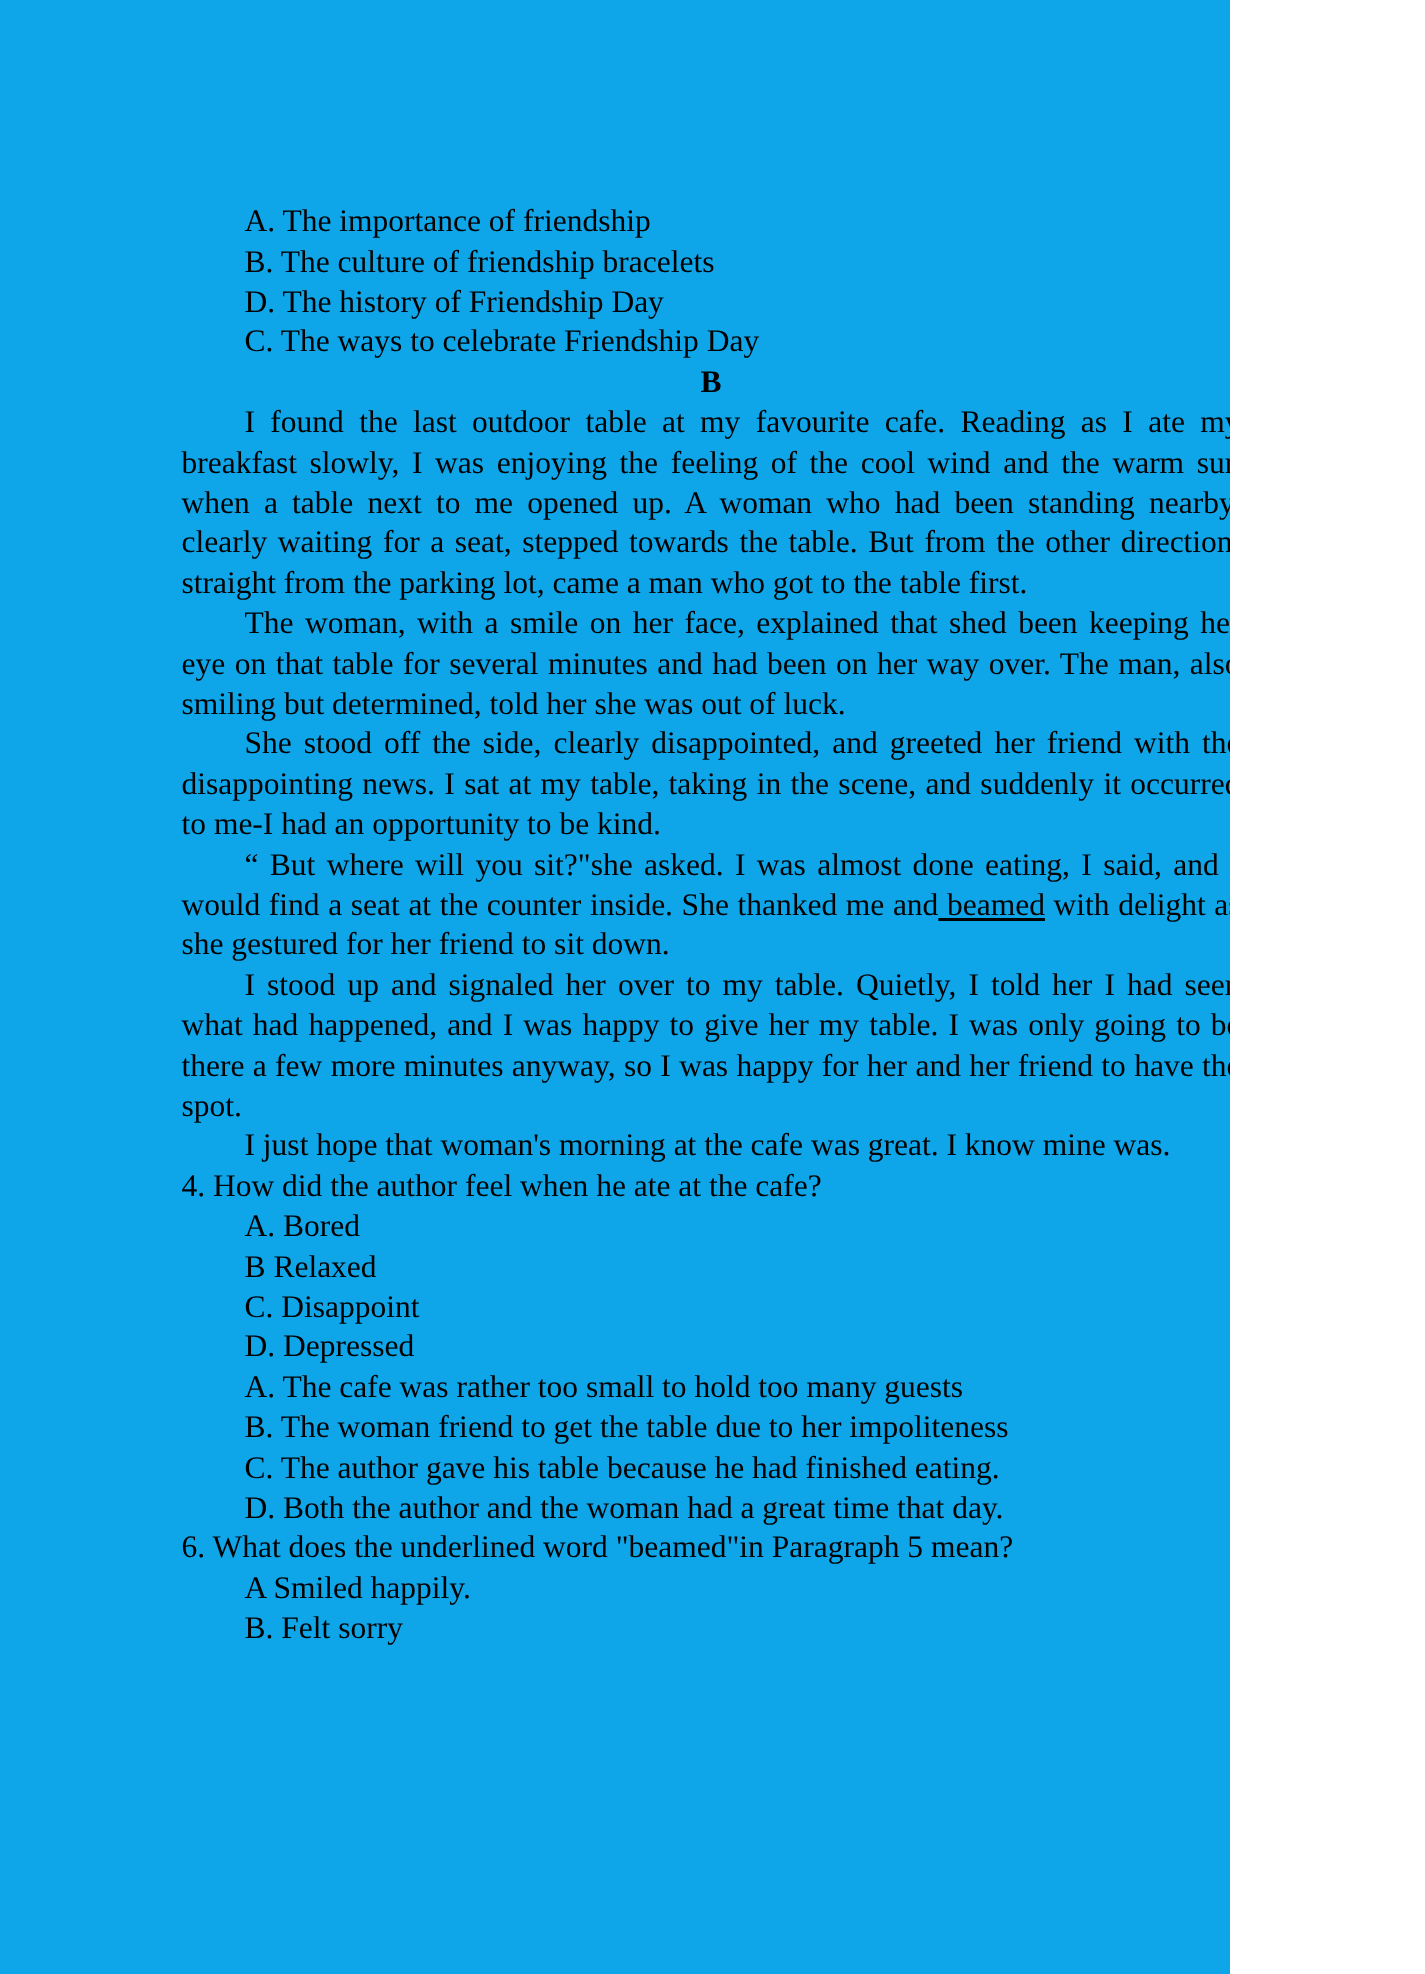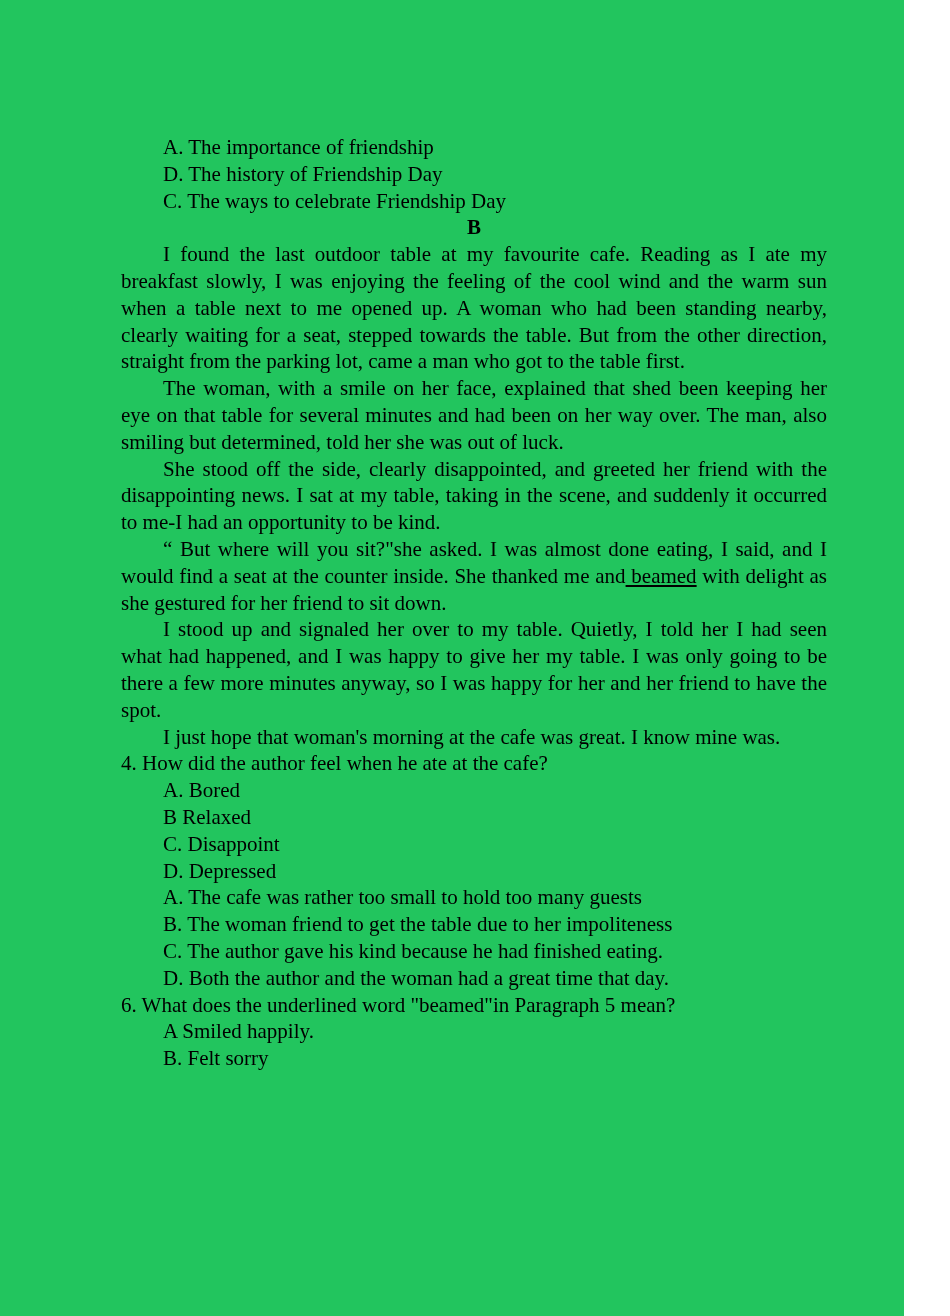--- a/index.html
+++ b/index.html
@@ -2,23 +2,23 @@
 <html><head>
 <meta charset="utf-8">
 <style>
   html, body {
     margin: 0;
     padding: 0;
     background: #ffffff;
   }
   .page {
     position: relative;
-    width: 904px;
+    width: 820px;
     height: 1316px;
-    background: #22c55e;
+    background: #0ea5e9;
     overflow: hidden;
   }
   .content {
     position: absolute;
     left: 121px;
     top: 134px;
     width: 706px;
     font-family: "Liberation Serif", serif;
     font-size: 21px;
     line-height: 26.8px;
@@ -45,41 +45,42 @@
     text-decoration: underline;
   }
 </style>
 </head>
 <body>
 
 <div class="page">
   <div class="content">
 
     <div class="option-line">A. The importance of friendship</div>
+    <div class="option-line">B. The culture of friendship bracelets</div>
     <div class="option-line">D. The history of Friendship Day</div>
     <div class="option-line">C. The ways to celebrate Friendship Day</div>
 
     <div class="section-heading">B</div>
 
     <p class="para">I found the last outdoor table at my favourite cafe. Reading as I ate my breakfast slowly, I was enjoying the feeling of the cool wind and the warm sun when a table next to me opened up. A woman who had been standing nearby, clearly waiting for a seat, stepped towards the table. But from the other direction, straight from the parking lot, came a man who got to the table first.</p>
     <p class="para">The woman, with a smile on her face, explained that shed been keeping her eye on that table for several minutes and had been on her way over. The man, also smiling but determined, told her she was out of luck.</p>
     <p class="para">She stood off the side, clearly disappointed, and greeted her friend with the disappointing news. I sat at my table, taking in the scene, and suddenly it occurred to me-I had an opportunity to be kind.</p>
     <p class="para"><span>“ But where will you sit?"she asked. I was almost done eating, I said, and I would find a seat at the counter inside. She thanked me and</span><span class="underlined"> beamed</span><span> with delight as she gestured for her friend to sit down.</span></p>
     <p class="para">I stood up and signaled her over to my table. Quietly, I told her I had seen what had happened, and I was happy to give her my table. I was only going to be there a few more minutes anyway, so I was happy for her and her friend to have the spot.</p>
     <p class="para">I just hope that woman's morning at the cafe was great. I know mine was.</p>
 
     <div class="q-stem">4. How did the author feel when he ate at the cafe?</div>
     <div class="option-line">A. Bored</div>
     <div class="option-line">B Relaxed</div>
     <div class="option-line">C. Disappoint</div>
     <div class="option-line">D. Depressed</div>
 
     <div class="option-line">A. The cafe was rather too small to hold too many guests</div>
     <div class="option-line">B. The woman friend to get the table due to her impoliteness</div>
-    <div class="option-line">C. The author gave his kind because he had finished eating.</div>
+    <div class="option-line">C. The author gave his table because he had finished eating.</div>
     <div class="option-line">D. Both the author and the woman had a great time that day.</div>
 
     <div class="q-stem">6. What does the underlined word "beamed"in Paragraph 5 mean?</div>
     <div class="option-line">A Smiled happily.</div>
     <div class="option-line">B. Felt sorry</div>
 
   </div>
 </div>
 
 </body></html>

